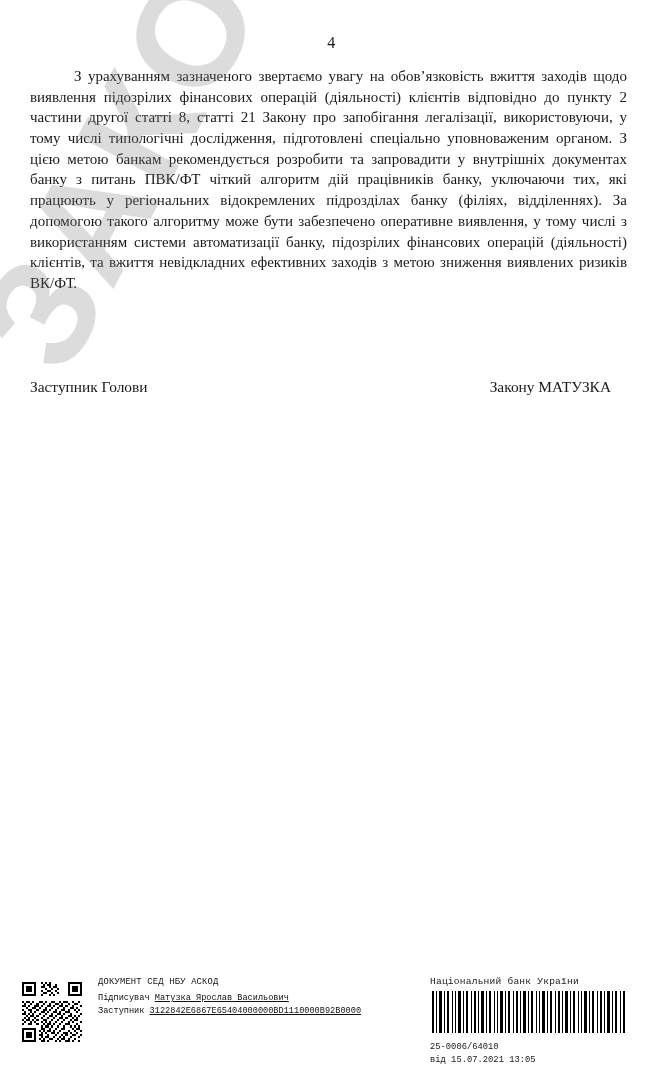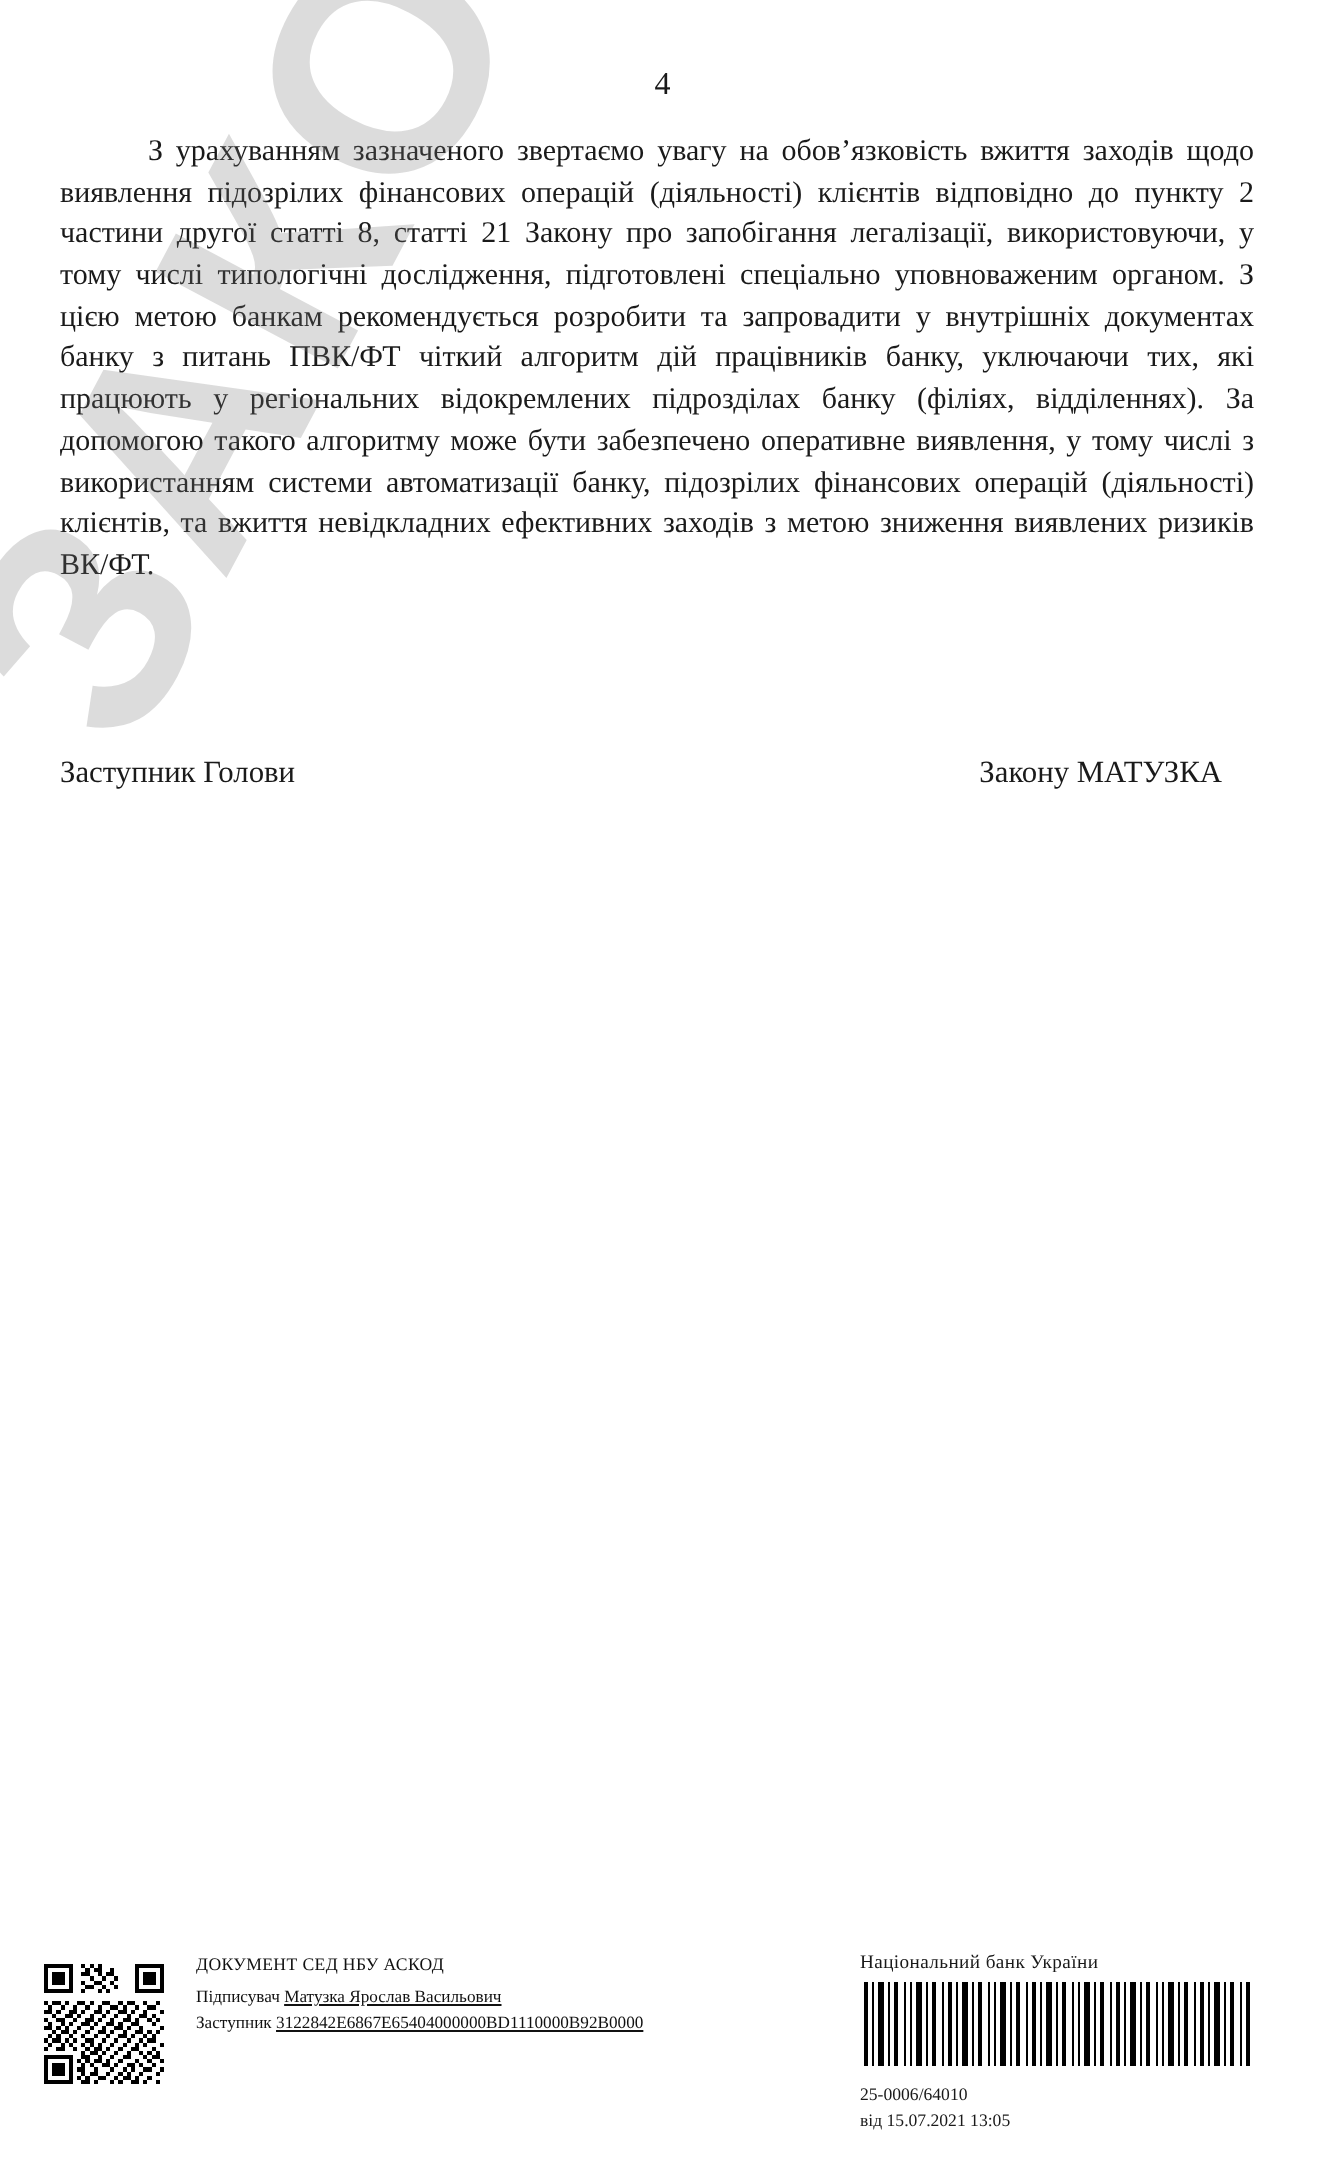--- a/index.html
+++ b/index.html
@@ -72,21 +72,21 @@
     font-size: 15.4px;
   }
 
   
   .footer {
     position: absolute;
     left: 0;
     bottom: 14px;
     width: 663px;
     z-index: 6;
-    font-family: Liberation Serif, serif;
+    font-family: Liberation Mono, monospace;
   }
   .footer-inner {
     display: flex;
     align-items: flex-start;
     padding: 0 18px 0 22px;
     gap: 10px;
   }
 
   .qr {
     width: 60px;

